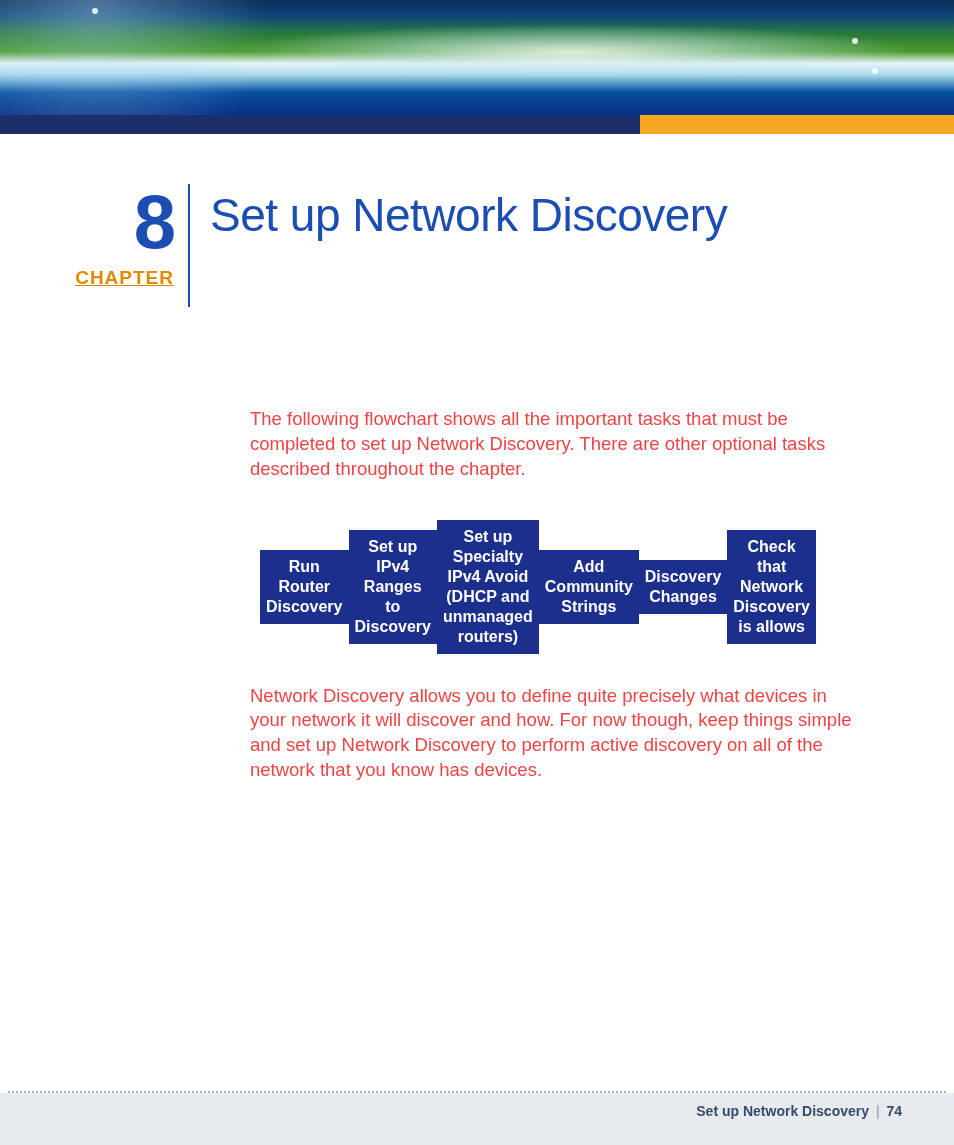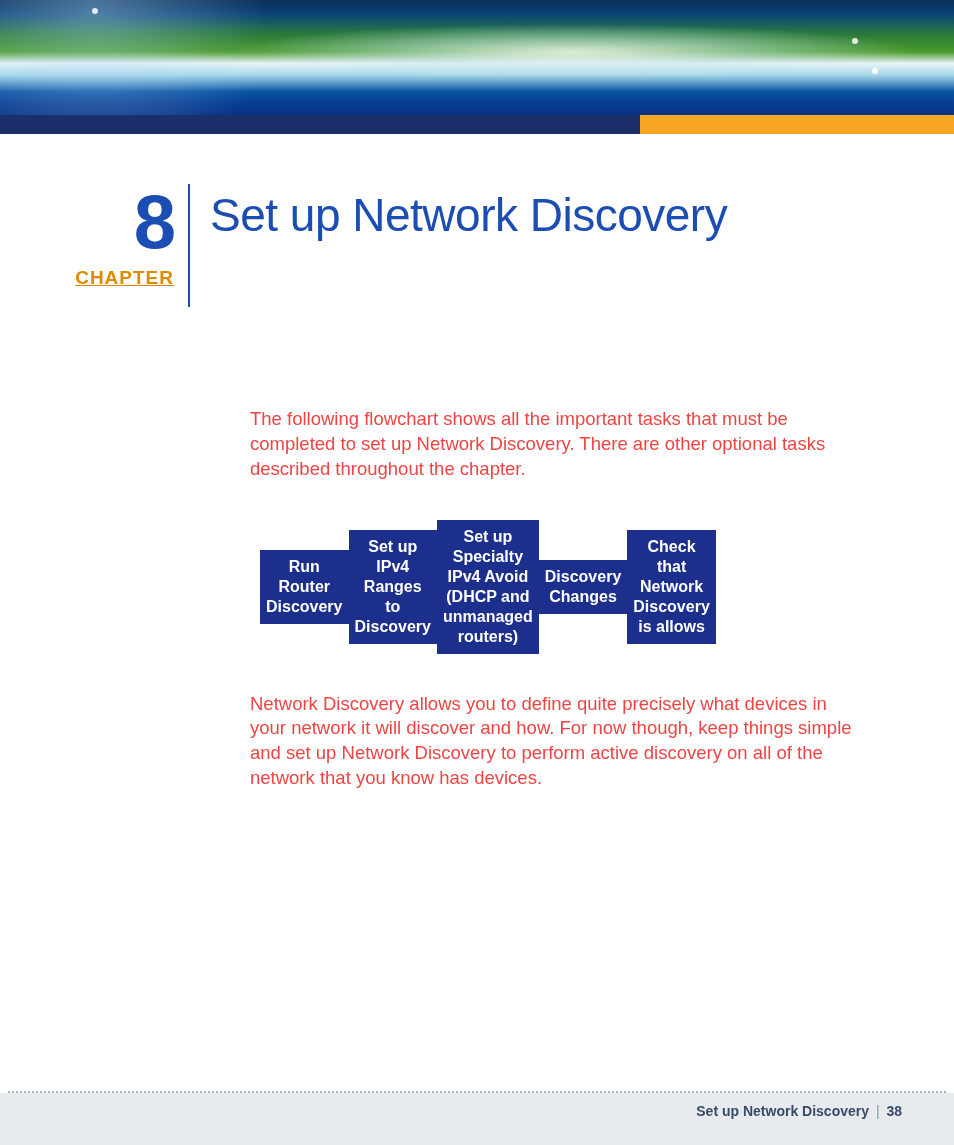--- a/index.html
+++ b/index.html
@@ -78,21 +78,21 @@
   }
 
   .body-text {
     margin-left: 190px;
     margin-right: 30px;
     font-size: 18.5px;
     line-height: 1.35;
     color: #ef4444;
   }
   .intro { margin-top: 100px; }
-  .outro { margin-top: 38px; }
+  .outro { margin-top: 30px; }
 
   .flow {
     margin-left: 200px;
     margin-top: 38px;
     width: 330px;
     display: flex;
     flex-direction: row;
     align-items: center;
   }
   .flow-box {
@@ -158,30 +158,31 @@
   <p class="body-text intro">The following flowchart shows all the important tasks that must be completed to set up Network Discovery. There are other optional tasks described throughout the chapter.</p>
 
   <div class="flow">
     <div class="flow-box">Run Router Discovery</div>
     <div class="flow-conn"></div>
     <div class="flow-box">Set up IPv4 Ranges to Discovery</div>
     <div class="flow-conn"></div>
     <div class="flow-conn"></div>
     <div class="flow-box">Set up Specialty IPv4 Avoid (DHCP and unmanaged routers)</div>
     <div class="flow-conn"></div>
+    <div class="flow-box">Add Community Strings</div>
     <div class="flow-conn"></div>
     <div class="flow-box">Discovery Changes</div>
     <div class="flow-conn"></div>
     <div class="flow-box">Check that Network Discovery is allows</div>
   </div>
 
   <p class="body-text outro">Network Discovery allows you to define quite precisely what devices in your network it will discover and how. For now though, keep things simple and set up Network Discovery to perform active discovery on all of the network that you know has devices.</p>
 
 </div>
 
 <div class="footer-wrap">
   <div class="dotted"></div>
   <div class="footer-bar">
     <span class="footer-title">Set up Network Discovery</span>
     <span class="footer-sep">|</span>
-    <span class="footer-page">38</span>
+    <span class="footer-page">74</span>
   </div>
 </div>
 
 </body></html>

